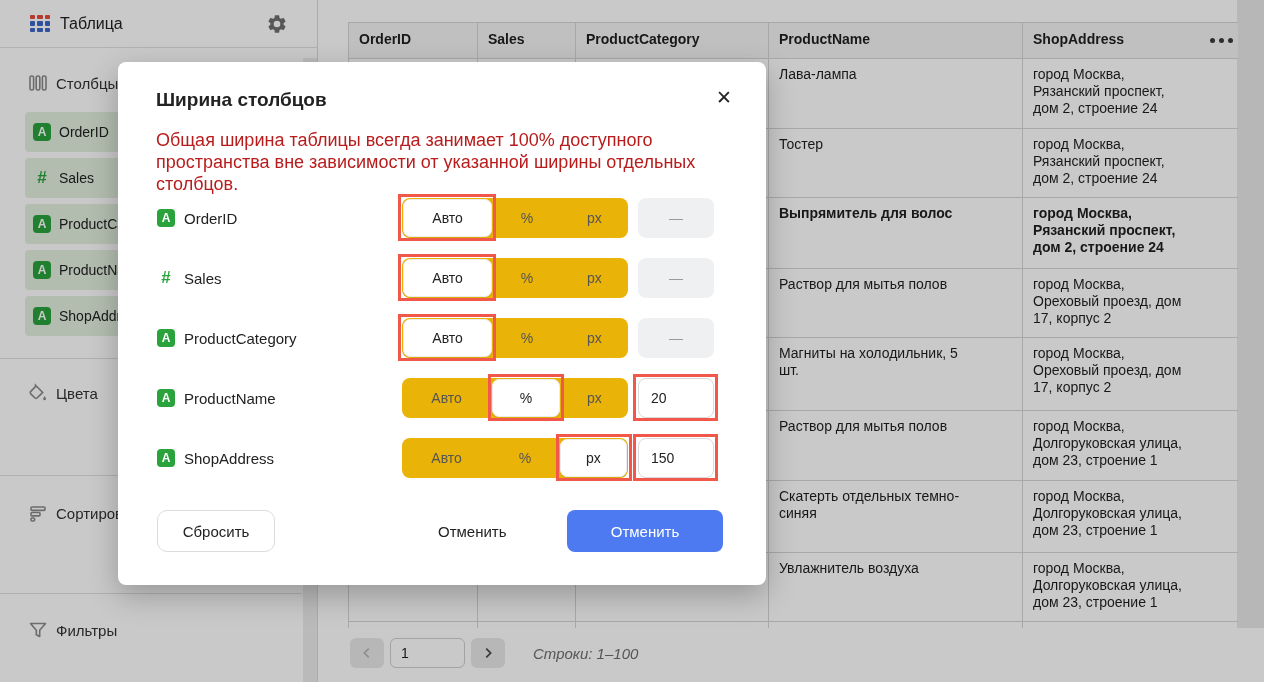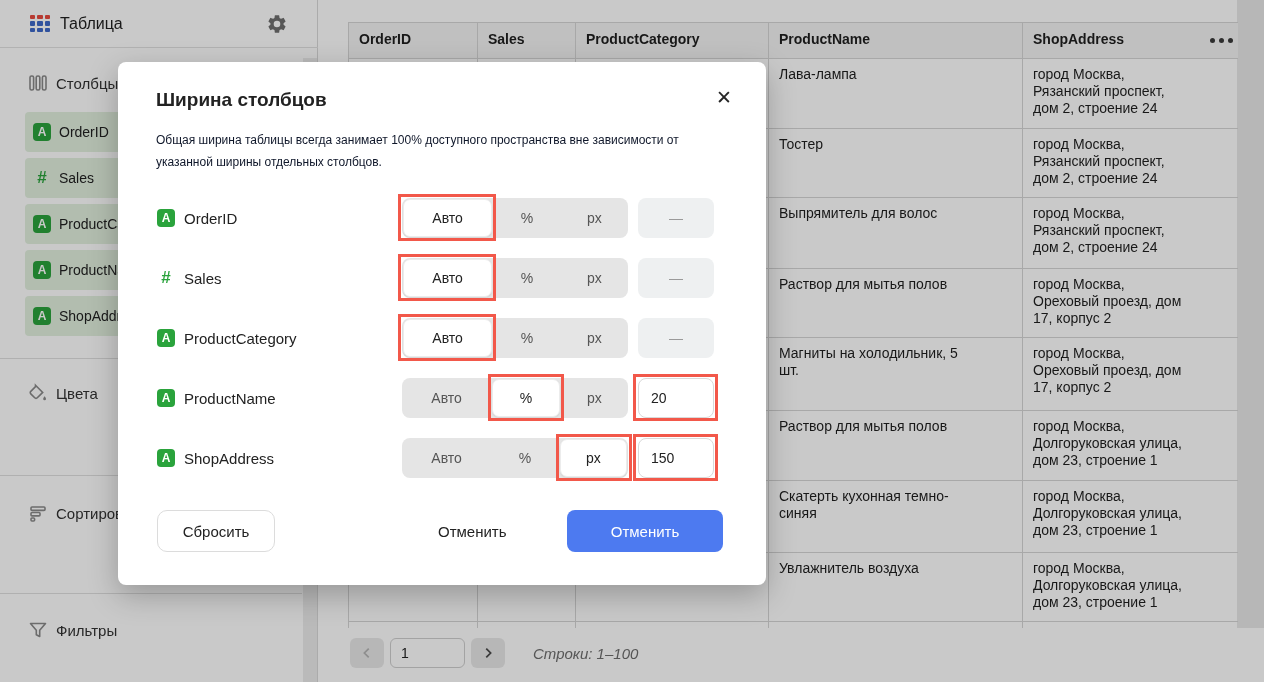--- a/index.html
+++ b/index.html
@@ -62,27 +62,27 @@
 
   
   .overlay { position:absolute; inset:0; background:rgba(0,0,0,0.21); z-index:10; }
 
   
   .modal { position:absolute; left:118px; top:62px; width:648px; height:523px; background:#fff;
     border-radius:8px; box-shadow:0 10px 30px rgba(0,0,0,0.25); z-index:20; }
   .modal-title { position:absolute; left:38px; top:27px; font-size:19px; font-weight:bold; color:#222; }
   .modal-close { position:absolute; right:34px; top:26px; font-size:19px; color:#262626;
     cursor:pointer; line-height:1; }
-  .modal-desc { position:absolute; left:38px; top:67px; width:582px; font-size:12px;
-    line-height:22px; color:#0f172a; }
+  .modal-desc { position:absolute; left:38px; top:67px; width:582px; font-size:18px;
+    line-height:22px; color:#b91c1c; }
   .mrows { position:absolute; left:38px; top:136px; width:572px; }
   .mrow { position:relative; height:40px; margin-bottom:20px; }
   .flabel { position:absolute; left:1px; top:0; height:40px; display:flex; align-items:center;
     gap:9px; font-size:15px; color:#222; }
-  .seg { position:absolute; left:246px; top:0; width:226px; height:40px; background:#e5e5e5;
+  .seg { position:absolute; left:246px; top:0; width:226px; height:40px; background:#eab308;
     border-radius:8px; display:flex; align-items:stretch; }
   .opt { display:flex; align-items:center; justify-content:center; font-size:14px; color:#555;
     cursor:pointer; }
   .opt.o1 { width:90px; } .opt.o2 { width:68px; } .opt.o3 { width:68px; }
   .opt.sel { background:#fff; border-radius:7px; margin:1px; border:1px solid #ececec;
     box-shadow:0 1px 2px rgba(0,0,0,0.08); color:#222; }
   .val-dash { position:absolute; left:482px; top:0; width:76px; height:40px; background:#eef0f1;
     border-radius:8px; color:#9a9a9a; display:flex; align-items:center; justify-content:center;
     font-size:14px; }
   .val-input { position:absolute; left:482px; top:0; width:76px; height:40px; background:#fff;
@@ -228,21 +228,21 @@
         </tr>
     <tr style="height:69px;">
           <td></td>
           <td></td>
           <td></td>
           <td>Тостер</td>
           <td>город Москва,
 Рязанский проспект,
 дом 2, строение 24</td>
         </tr>
-    <tr style="height:71px;">
+    <tr style="height:71px;font-weight:bold;">
           <td></td>
           <td></td>
           <td></td>
           <td>Выпрямитель для волос</td>
           <td>город Москва,
 Рязанский проспект,
 дом 2, строение 24</td>
         </tr>
     <tr style="height:69px;">
           <td></td>
@@ -269,21 +269,21 @@
           <td></td>
           <td>Раствор для мытья полов</td>
           <td>город Москва,
 Долгоруковская улица,
 дом 23, строение 1</td>
         </tr>
     <tr style="height:72px;">
           <td></td>
           <td></td>
           <td></td>
-          <td>Скатерть кухонная темно-
+          <td>Скатерть отдельных темно-
 синяя</td>
           <td>город Москва,
 Долгоруковская улица,
 дом 23, строение 1</td>
         </tr>
     <tr style="height:69px;">
           <td></td>
           <td></td>
           <td></td>
           <td>Увлажнитель воздуха</td>

